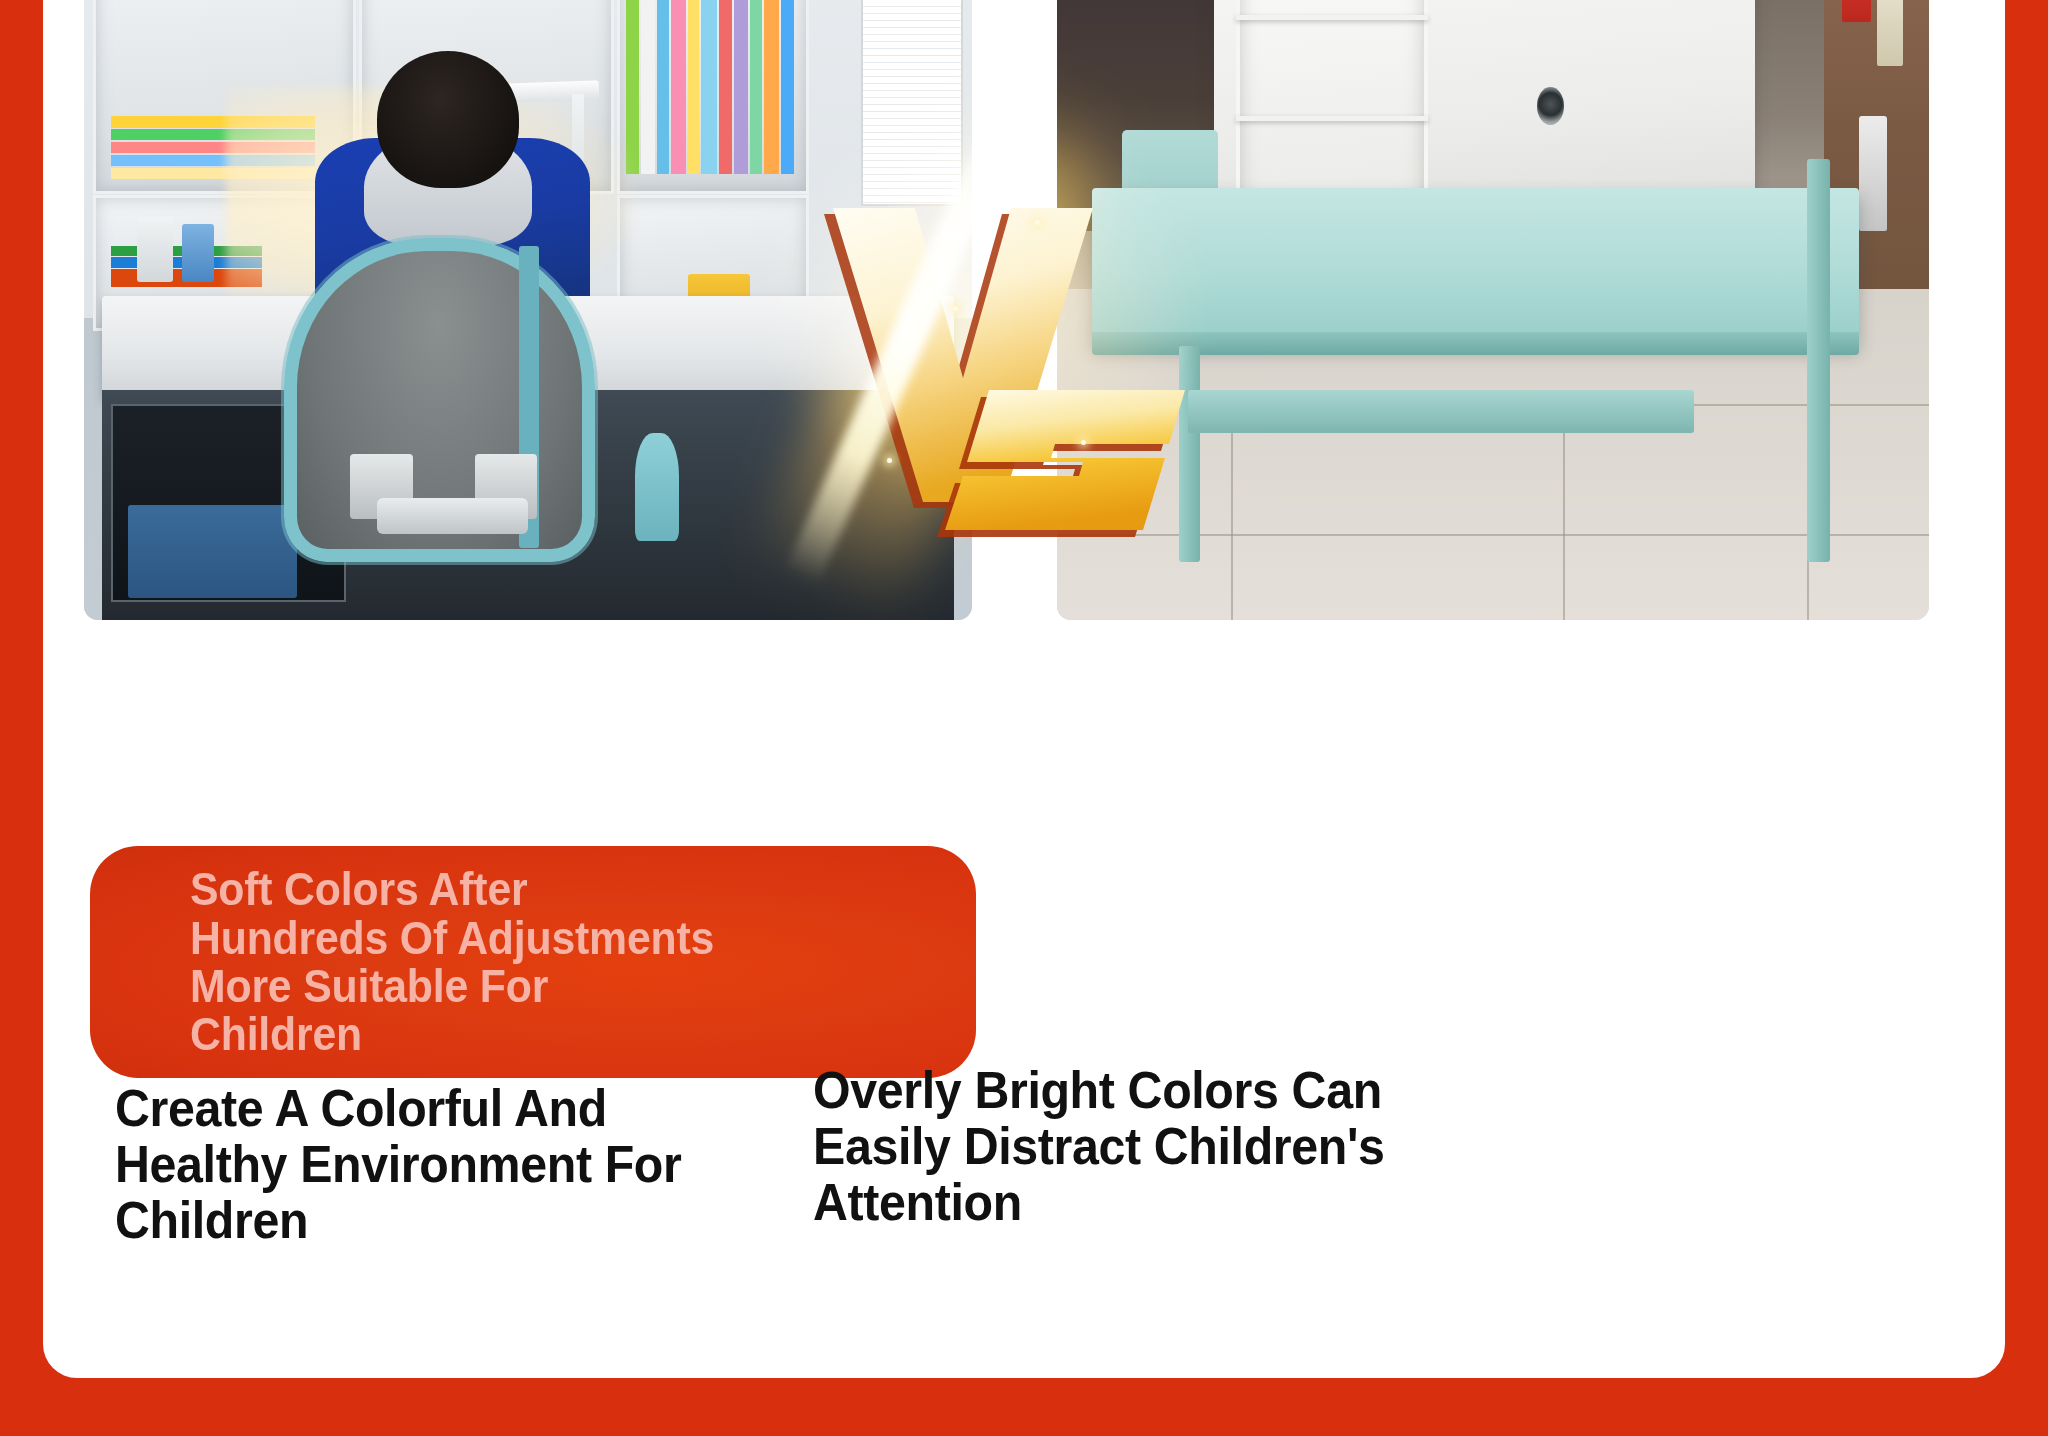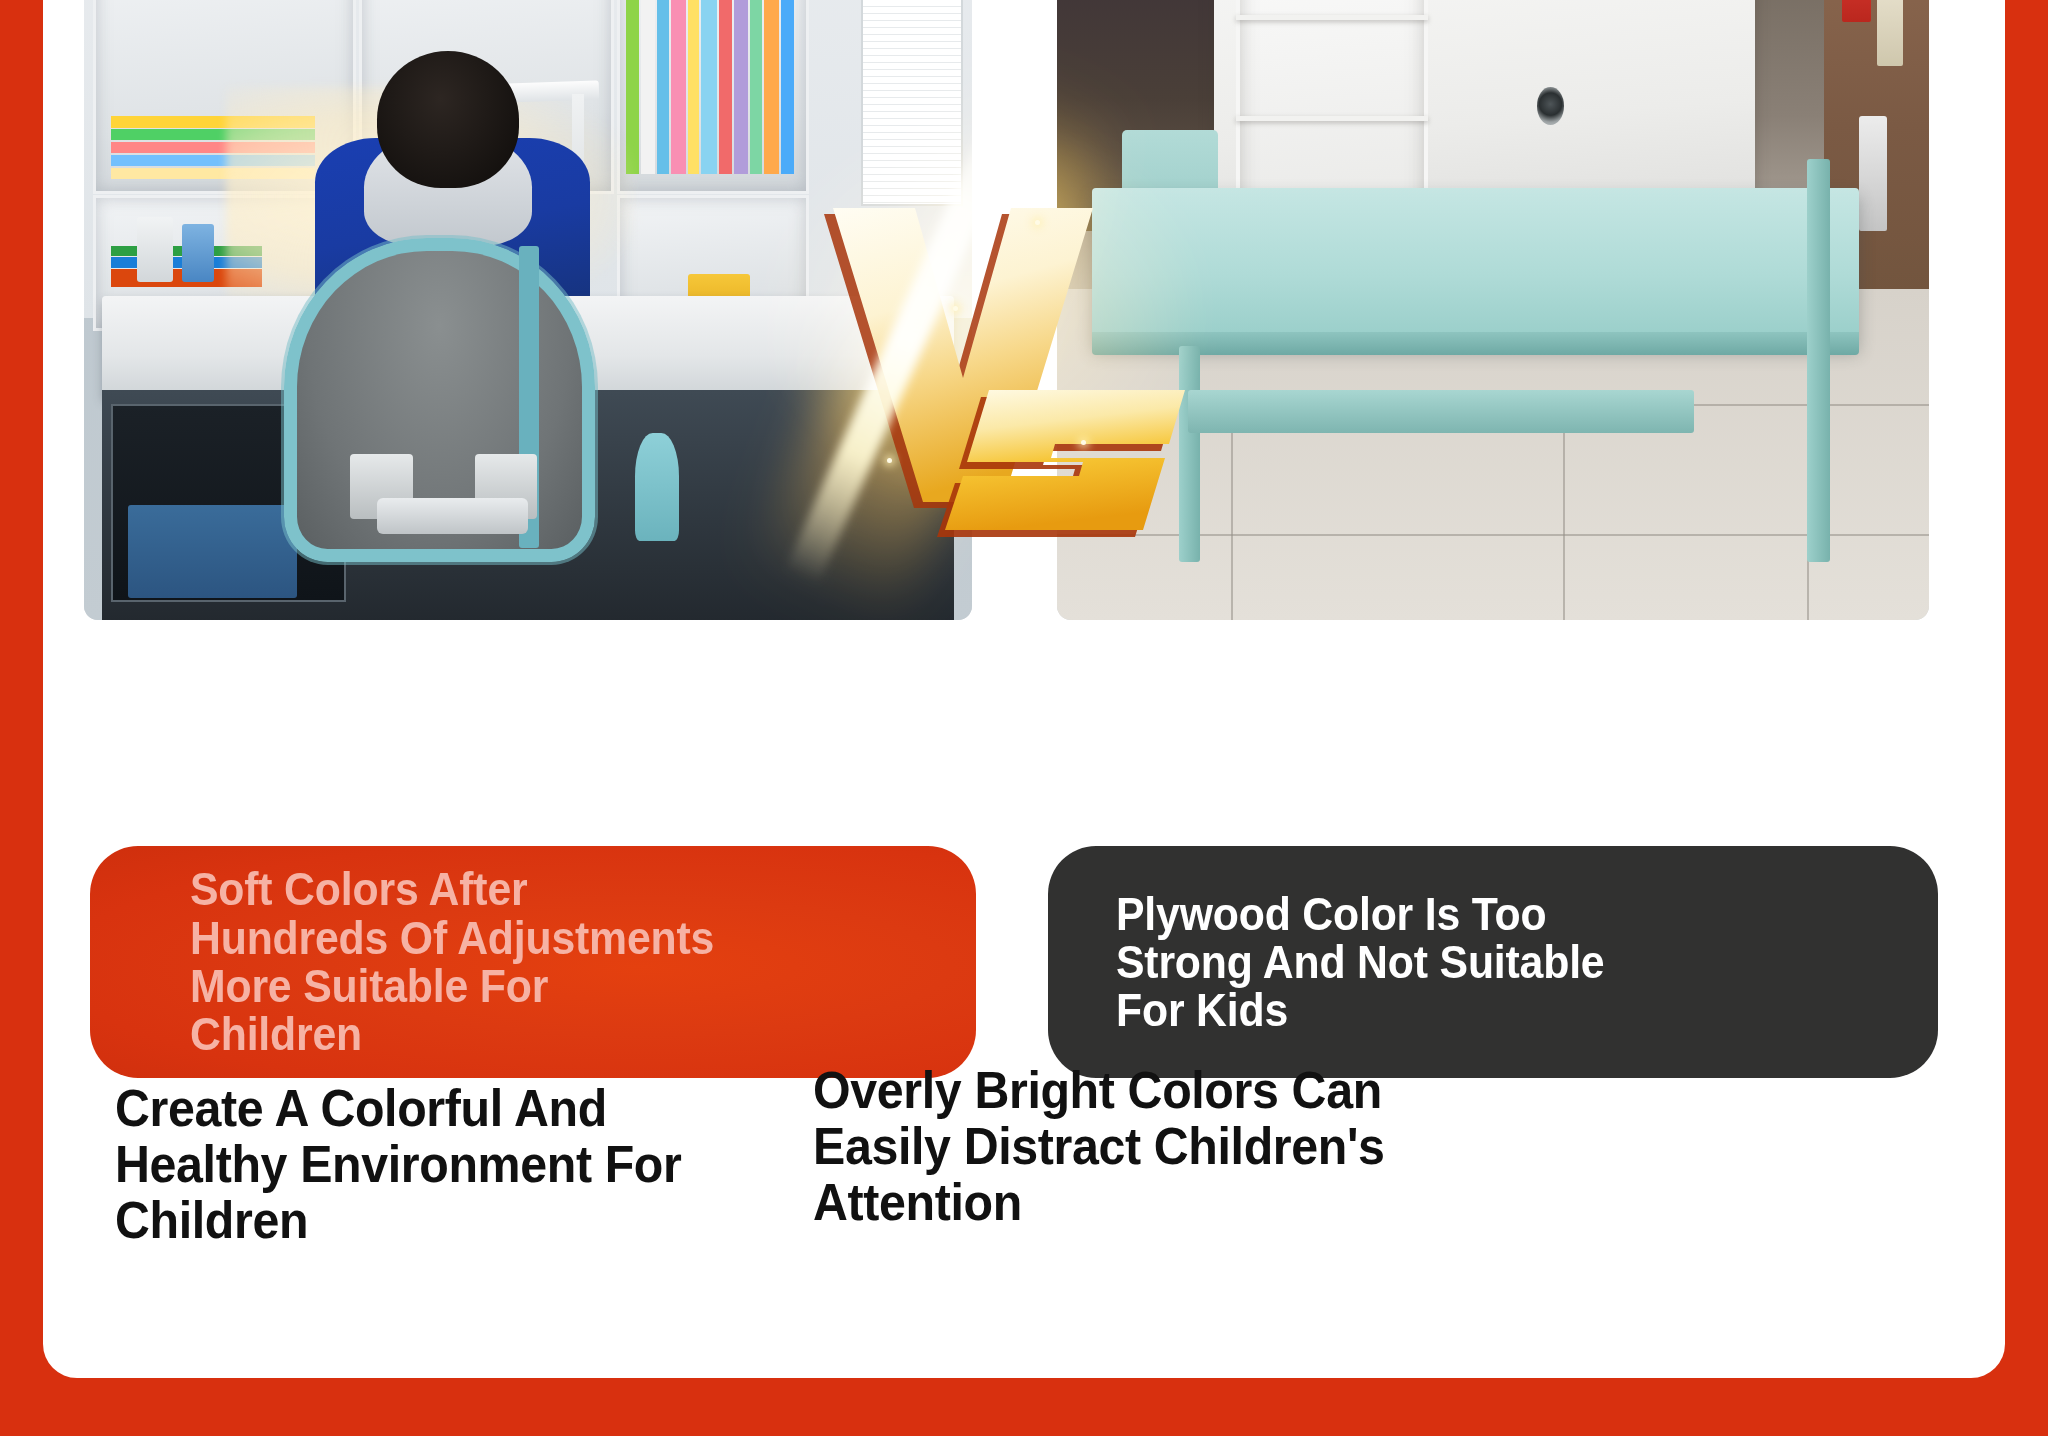--- a/index.html
+++ b/index.html
@@ -510,25 +510,20 @@
       </div>
     </div>
 
     <div class="badge left">
       <div class="badge-text">Soft Colors After
 Hundreds Of Adjustments
 More Suitable For
 Children</div>
     </div>
 
-    <div class="badge right">
-      <div class="badge-text">Plywood Color Is Too
-Strong And Not Suitable
-For Kids</div>
-    </div>
 
     <div class="heading left">Create A Colorful And
 Healthy Environment For
 Children</div>
 
     <div class="heading right">Overly Bright Colors Can
 Easily Distract Children's
 Attention</div>
 
   </div>

